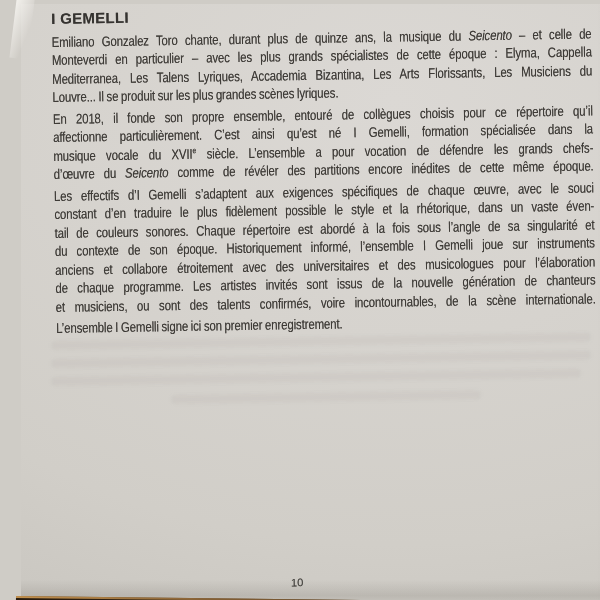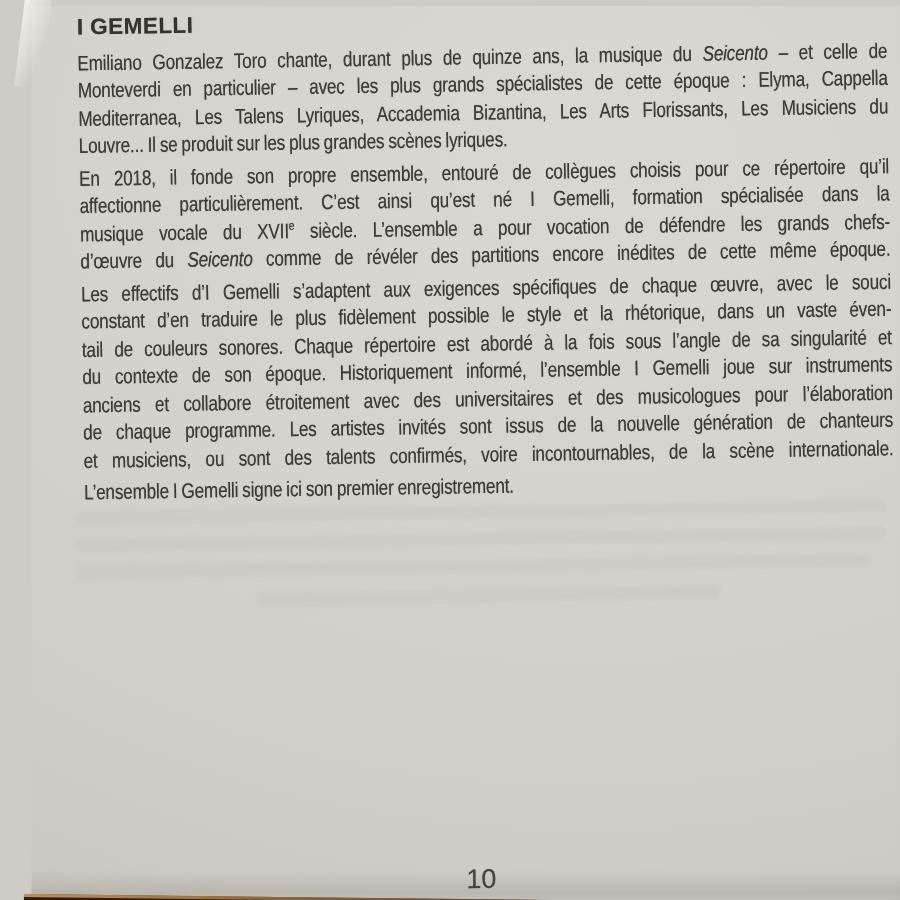--- a/index.html
+++ b/index.html
@@ -47,21 +47,21 @@
     font-size: 14px; line-height: 18.5px; letter-spacing: -.15px; word-spacing: -.5px;
     text-align: justify; text-align-last: justify;
     color: #3e3b37;
   }
   .line.natural { text-align-last: left; }
   .line i { font-style: italic; }
   .line sup { font-size: .6em; line-height: 0; vertical-align: super; }
 
   .page-number {
     position: absolute; left: 270px; top: 572px; width: 60px;
-    text-align: center; font-size: 18px; color: #464440;
+    font-size: 11px; color: #464440;
     transform: rotate(-0.9deg);
     text-shadow: 0 0 .5px rgba(70,68,64,.6);
   }
 
   
   .edge-band {
     position: absolute; left: -5px; top: 591.5px; width: 616px; height: 30px;
     transform: rotate(0.66deg); transform-origin: 0 0;
     background: linear-gradient(180deg, #553d22 0, #2c1f12 2.5px, #191108 6px, #130d06 100%);
   }

